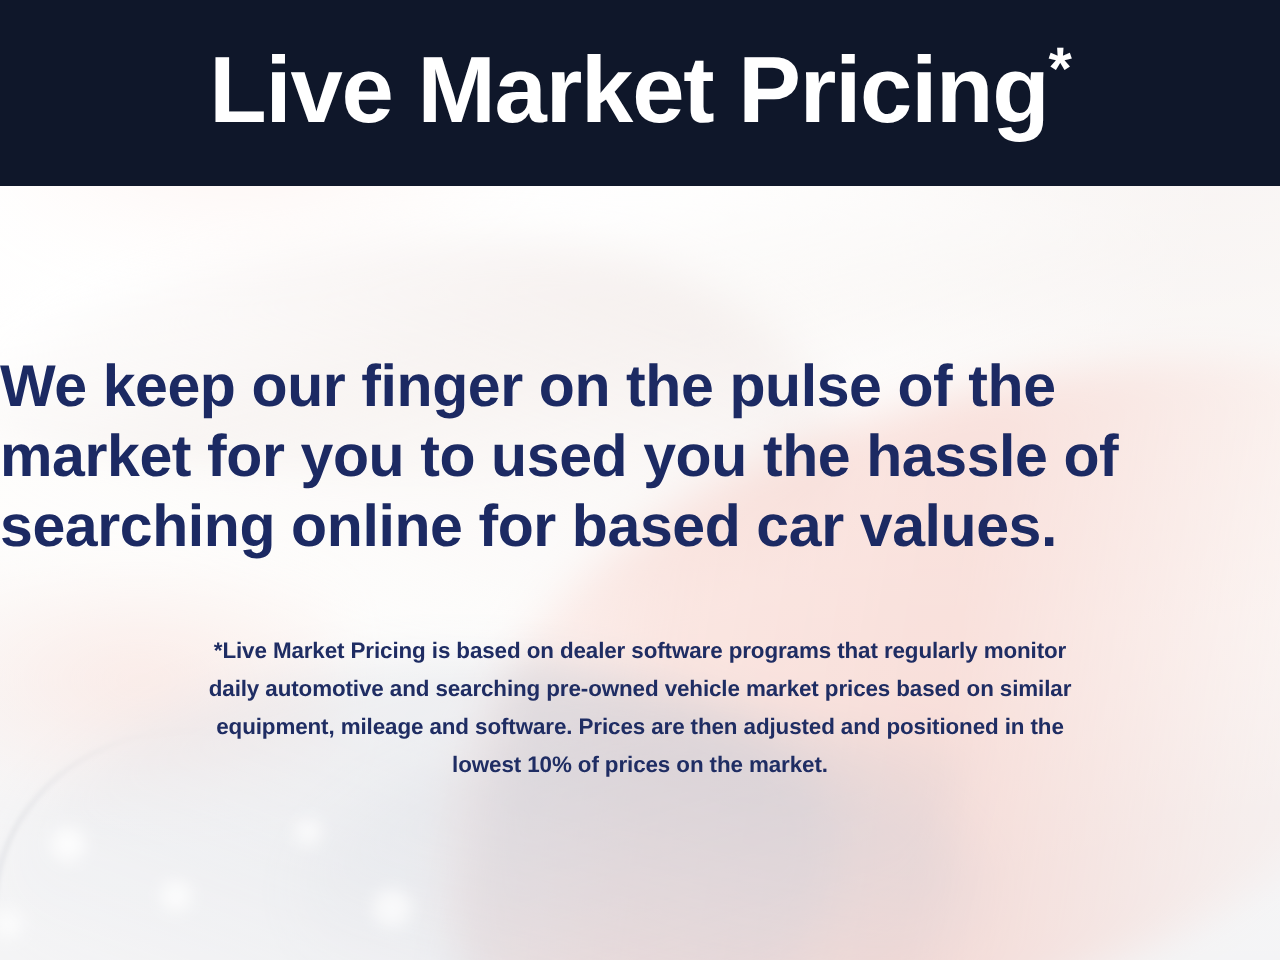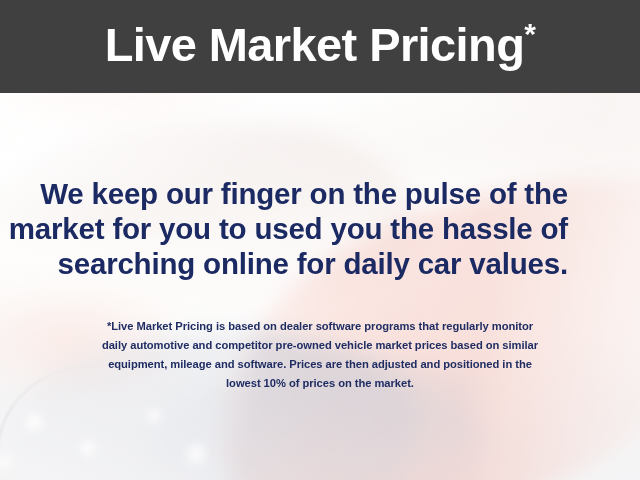--- a/index.html
+++ b/index.html
@@ -134,21 +134,21 @@
   .bd-haze {
     background: linear-gradient(180deg, rgba(255,255,255,0.78) 0%, rgba(255,255,255,0.62) 30%, rgba(255,255,255,0.58) 58%, rgba(255,255,255,0.55) 78%, rgba(255,255,255,0.52) 100%);
   }
 
   
   .banner {
     position: absolute;
     top: 0; left: 0;
     width: 640px;
     height: 93px;
-    background: #404040;
+    background: #0f172a;
     display: flex;
     align-items: center;
     justify-content: center;
     z-index: 5;
   }
   .banner-title {
     color: #ffffff;
     font-size: 47px;
     font-weight: bold;
     letter-spacing: -0.6px;
@@ -162,21 +162,21 @@
     line-height: 0;
     font-weight: bold;
   }
 
   
   .headline {
     position: absolute;
     top: 176px; left: 0;
     width: 568px;
     z-index: 4;
-    text-align: right;
+    text-align: left;
     color: #1c2a63;
     font-size: 29.5px;
     font-weight: bold;
     line-height: 35px;
     letter-spacing: -0.2px;
   }
   .headline-line {
     display: block;
     white-space: nowrap;
   }
@@ -219,23 +219,23 @@
     <div class="bd-layer bd-haze"></div>
   </div>
 
   <div class="banner">
     <div class="banner-title"><span>Live Market Pricing</span><span class="asterisk">*</span></div>
   </div>
 
   <div class="headline">
     <span class="headline-line">We keep our finger on the pulse of the</span>
     <span class="headline-line">market for you to used you the hassle of</span>
-    <span class="headline-line">searching online for daily car values.</span>
+    <span class="headline-line">searching online for based car values.</span>
   </div>
 
   <div class="disclaimer">
     <span class="disclaimer-line">*Live Market Pricing is based on dealer software programs that regularly monitor</span>
-    <span class="disclaimer-line">daily automotive and competitor pre-owned vehicle market prices based on similar</span>
+    <span class="disclaimer-line">daily automotive and searching pre-owned vehicle market prices based on similar</span>
     <span class="disclaimer-line">equipment, mileage and software. Prices are then adjusted and positioned in the</span>
     <span class="disclaimer-line">lowest 10% of prices on the market.</span>
   </div>
 
 </div>
 
 </body></html>

